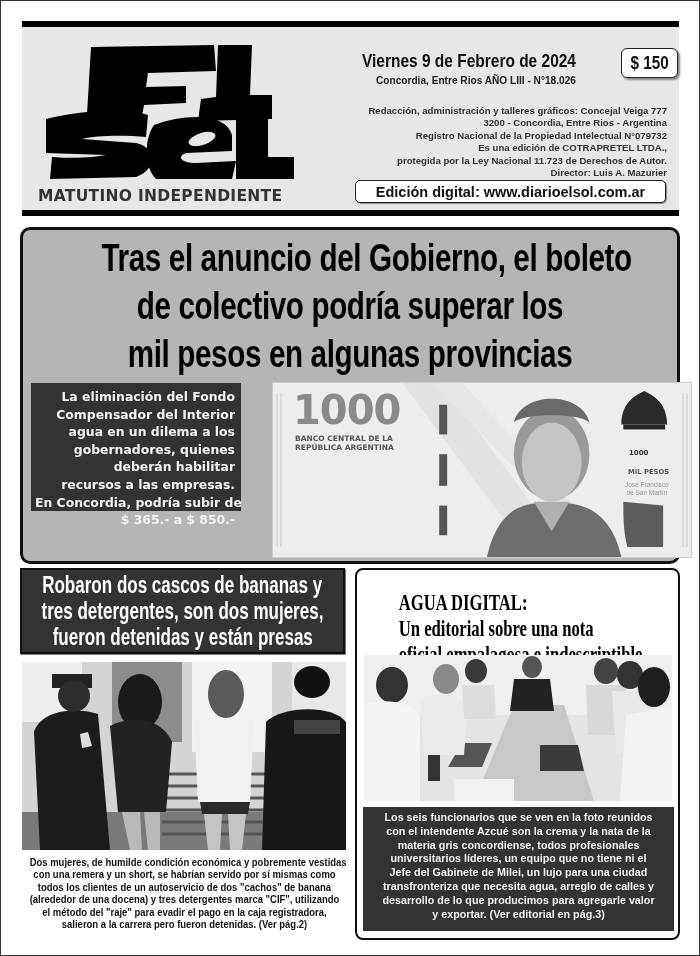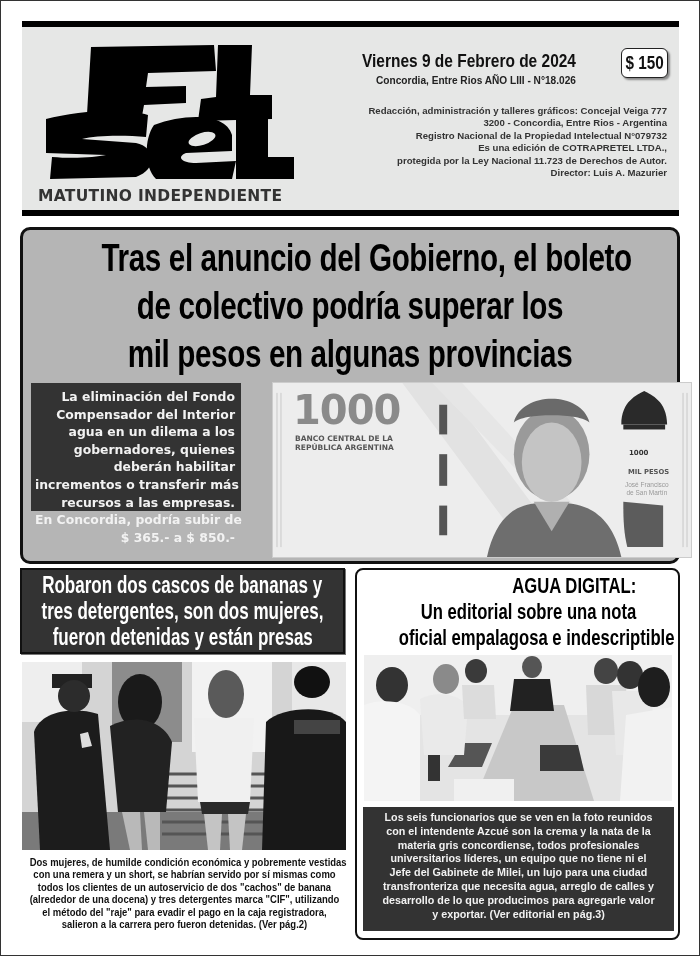--- a/index.html
+++ b/index.html
@@ -11,21 +11,21 @@
   
   .masthead { position: absolute; left: 22px; top: 21px; width: 657px; height: 195px; background: #e6e7e6; border-top: 6px solid #000; border-bottom: 6px solid #000; }
   .logo { position: absolute; left: 14px; top: 12px; width: 270px; height: 140px; }
   .logo svg { width: 100%; height: 100%; display: block; }
   .motto { position: absolute; left: 16px; top: 160px; font-family: "DejaVu Sans", sans-serif; font-weight: bold; font-size: 15.5px; color: #333; letter-spacing: 0.3px; }
 
   .date-block { position: absolute; left: 340px; top: 24px; width: 240px; }
   .date-line { font-family: "Liberation Sans", sans-serif; font-weight: bold; font-size: 18px; color: #111; transform: scaleX(0.86); transform-origin: left; white-space: nowrap; }
   .issue-line { font-weight: bold; font-size: 11.5px; color: #222; margin-top: 2px; margin-left: 14px; transform: scaleX(0.88); transform-origin: left; white-space: nowrap; }
 
-  .price-badge { position: absolute; left: 599px; top: 21px; width: 47px; height: 30px; background: #fff; border: 1.5px solid #222; border-radius: 6px; box-shadow: 2px 2px 2px #888; display: flex; align-items: center; justify-content: center; }
+  .price-badge { position: absolute; left: 599px; top: 21px; width: 57px; height: 30px; background: #fff; border: 1.5px solid #222; border-radius: 6px; box-shadow: 2px 2px 2px #888; display: flex; align-items: center; justify-content: center; }
   .price-badge span { font-weight: bold; font-size: 18px; color: #111; transform: scaleX(0.85); white-space: nowrap; }
 
   .imprint { position: absolute; right: 12px; top: 78px; width: 330px; text-align: right; font-weight: bold; font-size: 9.6px; line-height: 12.4px; color: #333; }
   .imprint div { white-space: nowrap; }
 
   .digital-box { position: absolute; left: 333px; top: 153px; width: 311px; height: 23px; background: #fff; border: 1.5px solid #222; border-radius: 5px; box-shadow: 1px 1px 1px #888; display: flex; align-items: center; justify-content: center; }
   .digital-box span { font-weight: bold; font-size: 14.5px; color: #111; white-space: nowrap; }
 
   
   .lead { position: absolute; left: 20px; top: 227px; width: 660px; height: 337px; background: #b5b5b5; border: 3px solid #111; border-radius: 10px; padding-left: 18px; }
@@ -50,21 +50,21 @@
   .story-left-head div { color: #fff; font-weight: bold; font-size: 23px; line-height: 26px; transform: scaleX(0.74); white-space: nowrap; }
 
   .photo-arrest { position: absolute; left: 22px; top: 662px; width: 324px; height: 188px; background: #bbb; overflow: hidden; }
   .photo-arrest svg { width: 100%; height: 100%; display: block; }
 
   .caption-left { position: absolute; left: 18px; top: 857px; width: 333px; text-align: center; font-weight: bold; font-size: 10.2px; line-height: 12.4px; color: #111; }
   .caption-left div { white-space: nowrap; transform: scaleX(0.93); }
 
   
   .story-right { position: absolute; left: 355px; top: 568px; width: 325px; height: 372px; background: #fff; border: 2px solid #111; border-radius: 8px; }
-  .story-right-head { position: absolute; left: 0; top: 3px; width: 100%; text-align: right; }
+  .story-right-head { position: absolute; left: 0; top: 20px; width: 100%; text-align: left; font-family: Liberation Serif, serif; }
   .story-right-head div { font-weight: bold; font-size: 22.5px; line-height: 26px; color: #000; transform: scaleX(0.74); white-space: nowrap; }
   .photo-meeting { position: absolute; left: 7px; top: 85px; width: 308px; height: 146px; background: #ccc; overflow: hidden; }
   .photo-meeting svg { width: 100%; height: 100%; display: block; }
   .caption-right { position: absolute; left: 6px; top: 237px; width: 311px; height: 124px; background: #333; color: #f2f2f2; text-align: center; font-weight: bold; font-size: 11.2px; line-height: 13.8px; padding-top: 4px; }
   .caption-right div { white-space: nowrap; transform: scaleX(0.96); }
 </style>
 </head>
 <body>
 
 <div class="page-frame"></div>
@@ -98,36 +98,38 @@
 
   <div class="imprint">
     <div>Redacción, administración y talleres gráficos: Concejal Veiga 777</div>
     <div>3200 - Concordia, Entre Rios - Argentina</div>
     <div>Registro Nacional de la Propiedad Intelectual N°079732</div>
     <div>Es una edición de COTRAPRETEL LTDA.,</div>
     <div>protegida por la Ley Nacional 11.723 de Derechos de Autor.</div>
     <div>Director: Luis A. Mazurier</div>
   </div>
 
+  <div class="digital-box">
+    <span>Edición digital: www.diarioelsol.com.ar</span>
+  </div>
 </header>
 
 <section class="lead">
   <h1 class="lead-headline">
     <div>Tras el anuncio del Gobierno, el boleto</div>
     <div>de colectivo podría superar los</div>
     <div>mil pesos en algunas provincias</div>
   </h1>
 
   <div class="lead-summary">
     <div>La eliminación del Fondo</div>
     <div>Compensador del Interior</div>
     <div>agua en un dilema a los</div>
     <div>gobernadores, quienes</div>
     <div>deberán habilitar</div>
-    <div>incrementos o transferir más</div>
     <div>recursos a las empresas.</div>
     <div>En Concordia, podría subir de</div>
     <div>$ 365.- a $ 850.-</div>
   </div>
 
   <div class="banknote">
     <svg viewBox="0 0 420 176" preserveAspectRatio="none">
       <rect width="420" height="176" fill="#ededed"></rect>
       <g stroke="#c8c8c8" stroke-width="1">
         <line x1="4" y1="10" x2="4" y2="166"></line>

